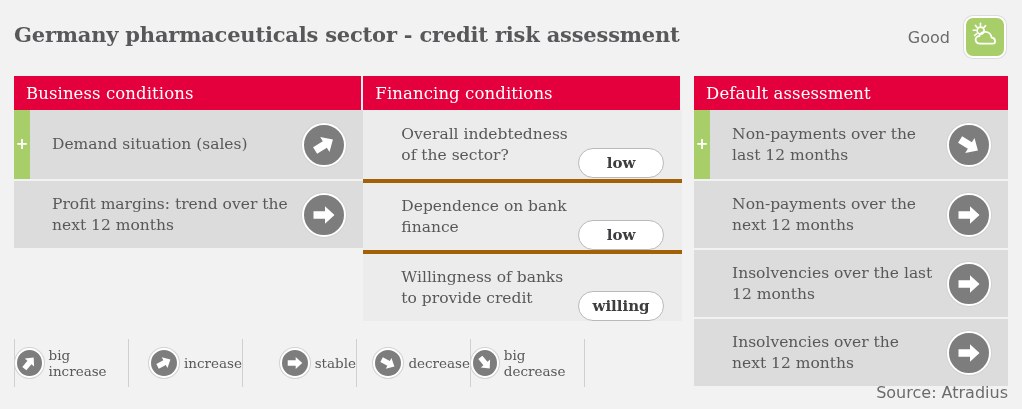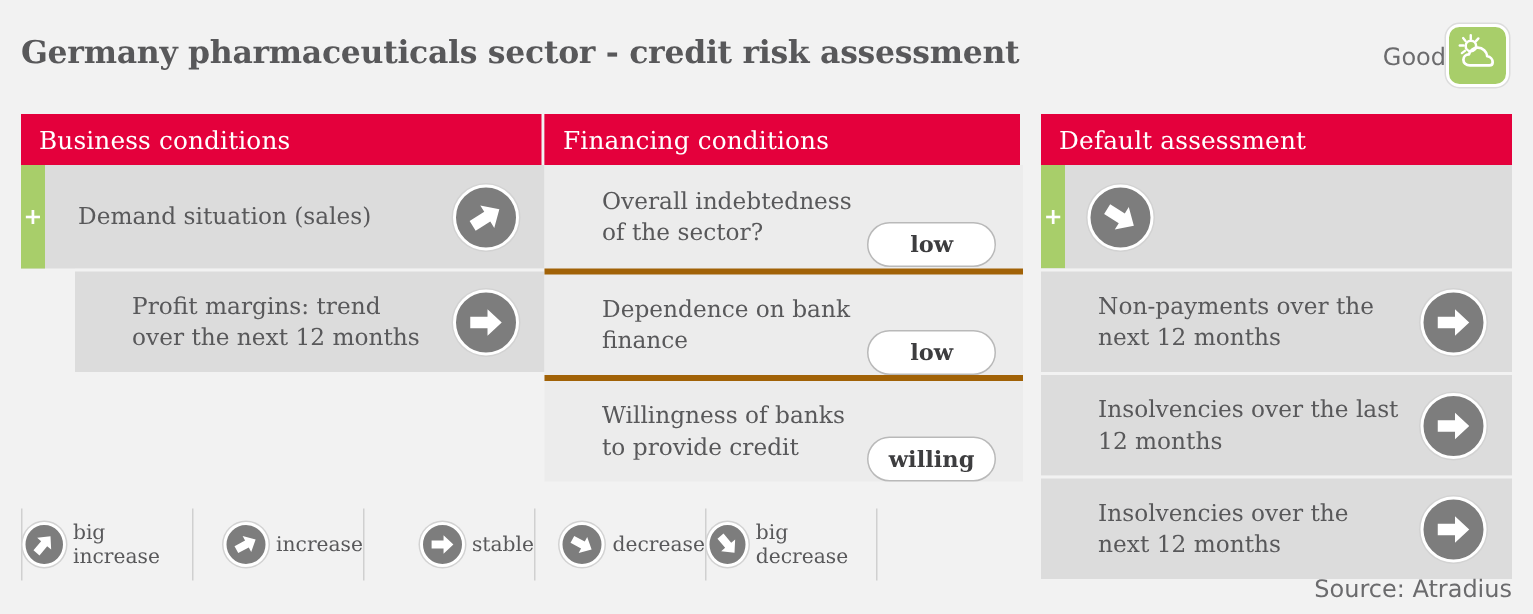--- a/index.html
+++ b/index.html
@@ -15,21 +15,21 @@
   .header {
     position: absolute; left: 0; top: 0; width: 1022px; height: 72px;
   }
   .page-title {
     position: absolute; left: 14px; top: 22px;
     font-size: 21px; font-weight: bold; color: #58585a;
     letter-spacing: -0.2px; white-space: nowrap;
   }
   .rating-wrap {
     position: absolute; right: 16px; top: 16px;
-    display: flex; align-items: center; 
+    display: flex; align-items: center; gap: 14px;
   }
   .rating-label {
     font-size: 16px; color: #6b6b6d;
     font-family: "DejaVu Sans", "Liberation Sans", sans-serif;
   }
   .rating-box {
     width: 42px; height: 42px; border-radius: 9px;
     background: #a8ce6a; border: 2px solid #ffffff;
     box-shadow: 0 0 0 1px #dcdcdc;
     display: flex; align-items: center; justify-content: center;
@@ -50,21 +50,21 @@
   }
   .col-business .col-head  { border-right: 2px solid #f2f2f2; }
   .col-financing .col-head { border-right: 2px solid #f2f2f2; }
 
   .rows { }
   .row {
     position: relative; display: flex; align-items: center;
     min-height: 69px; padding-left: 24px; padding-right: 10px;
   }
   .col-business .row  { background: #dcdcdc; }
-  .col-business .row + .row { border-top: 2px solid #f2f2f2; margin-left: 36px; }
+  .col-business .row + .row { border-top: 2px solid #f2f2f2; }
   .col-financing .row { background: #ececec; }
   .col-financing .row + .row { border-top: 4px solid #a16207; }
   .col-default .row   { background: #dcdcdc; }
   .col-default .row + .row { border-top: 2px solid #f2f2f2; }
 
   .row.plus::before {
     content: ""; position: absolute; left: 0; top: 0; bottom: 0;
     width: 16px; background: #a8ce6a;
   }
   .plus-glyph {
@@ -211,20 +211,21 @@
 
         </div>
       </div>
 
       <div class="col col-default">
         <div class="col-head">Default assessment</div>
         <div class="rows">
 
           <div class="row plus">
             <span class="plus-glyph">+</span>
+            <div class="row-label">Non-payments over the last 12 months</div>
             <div class="row-icon">
               <span class="arrow-circle">
                 <svg width="26" height="26" viewBox="0 0 26 26">
                   <g transform="rotate(32 13 13)">
                     <path d="M2.5 9.2 H14.0 V4.2 L23.5 13.0 L14.0 21.8 V16.8 H2.5 Z" fill="#ffffff"></path>
                   </g>
                 </svg>
               </span>
             </div>
           </div>

